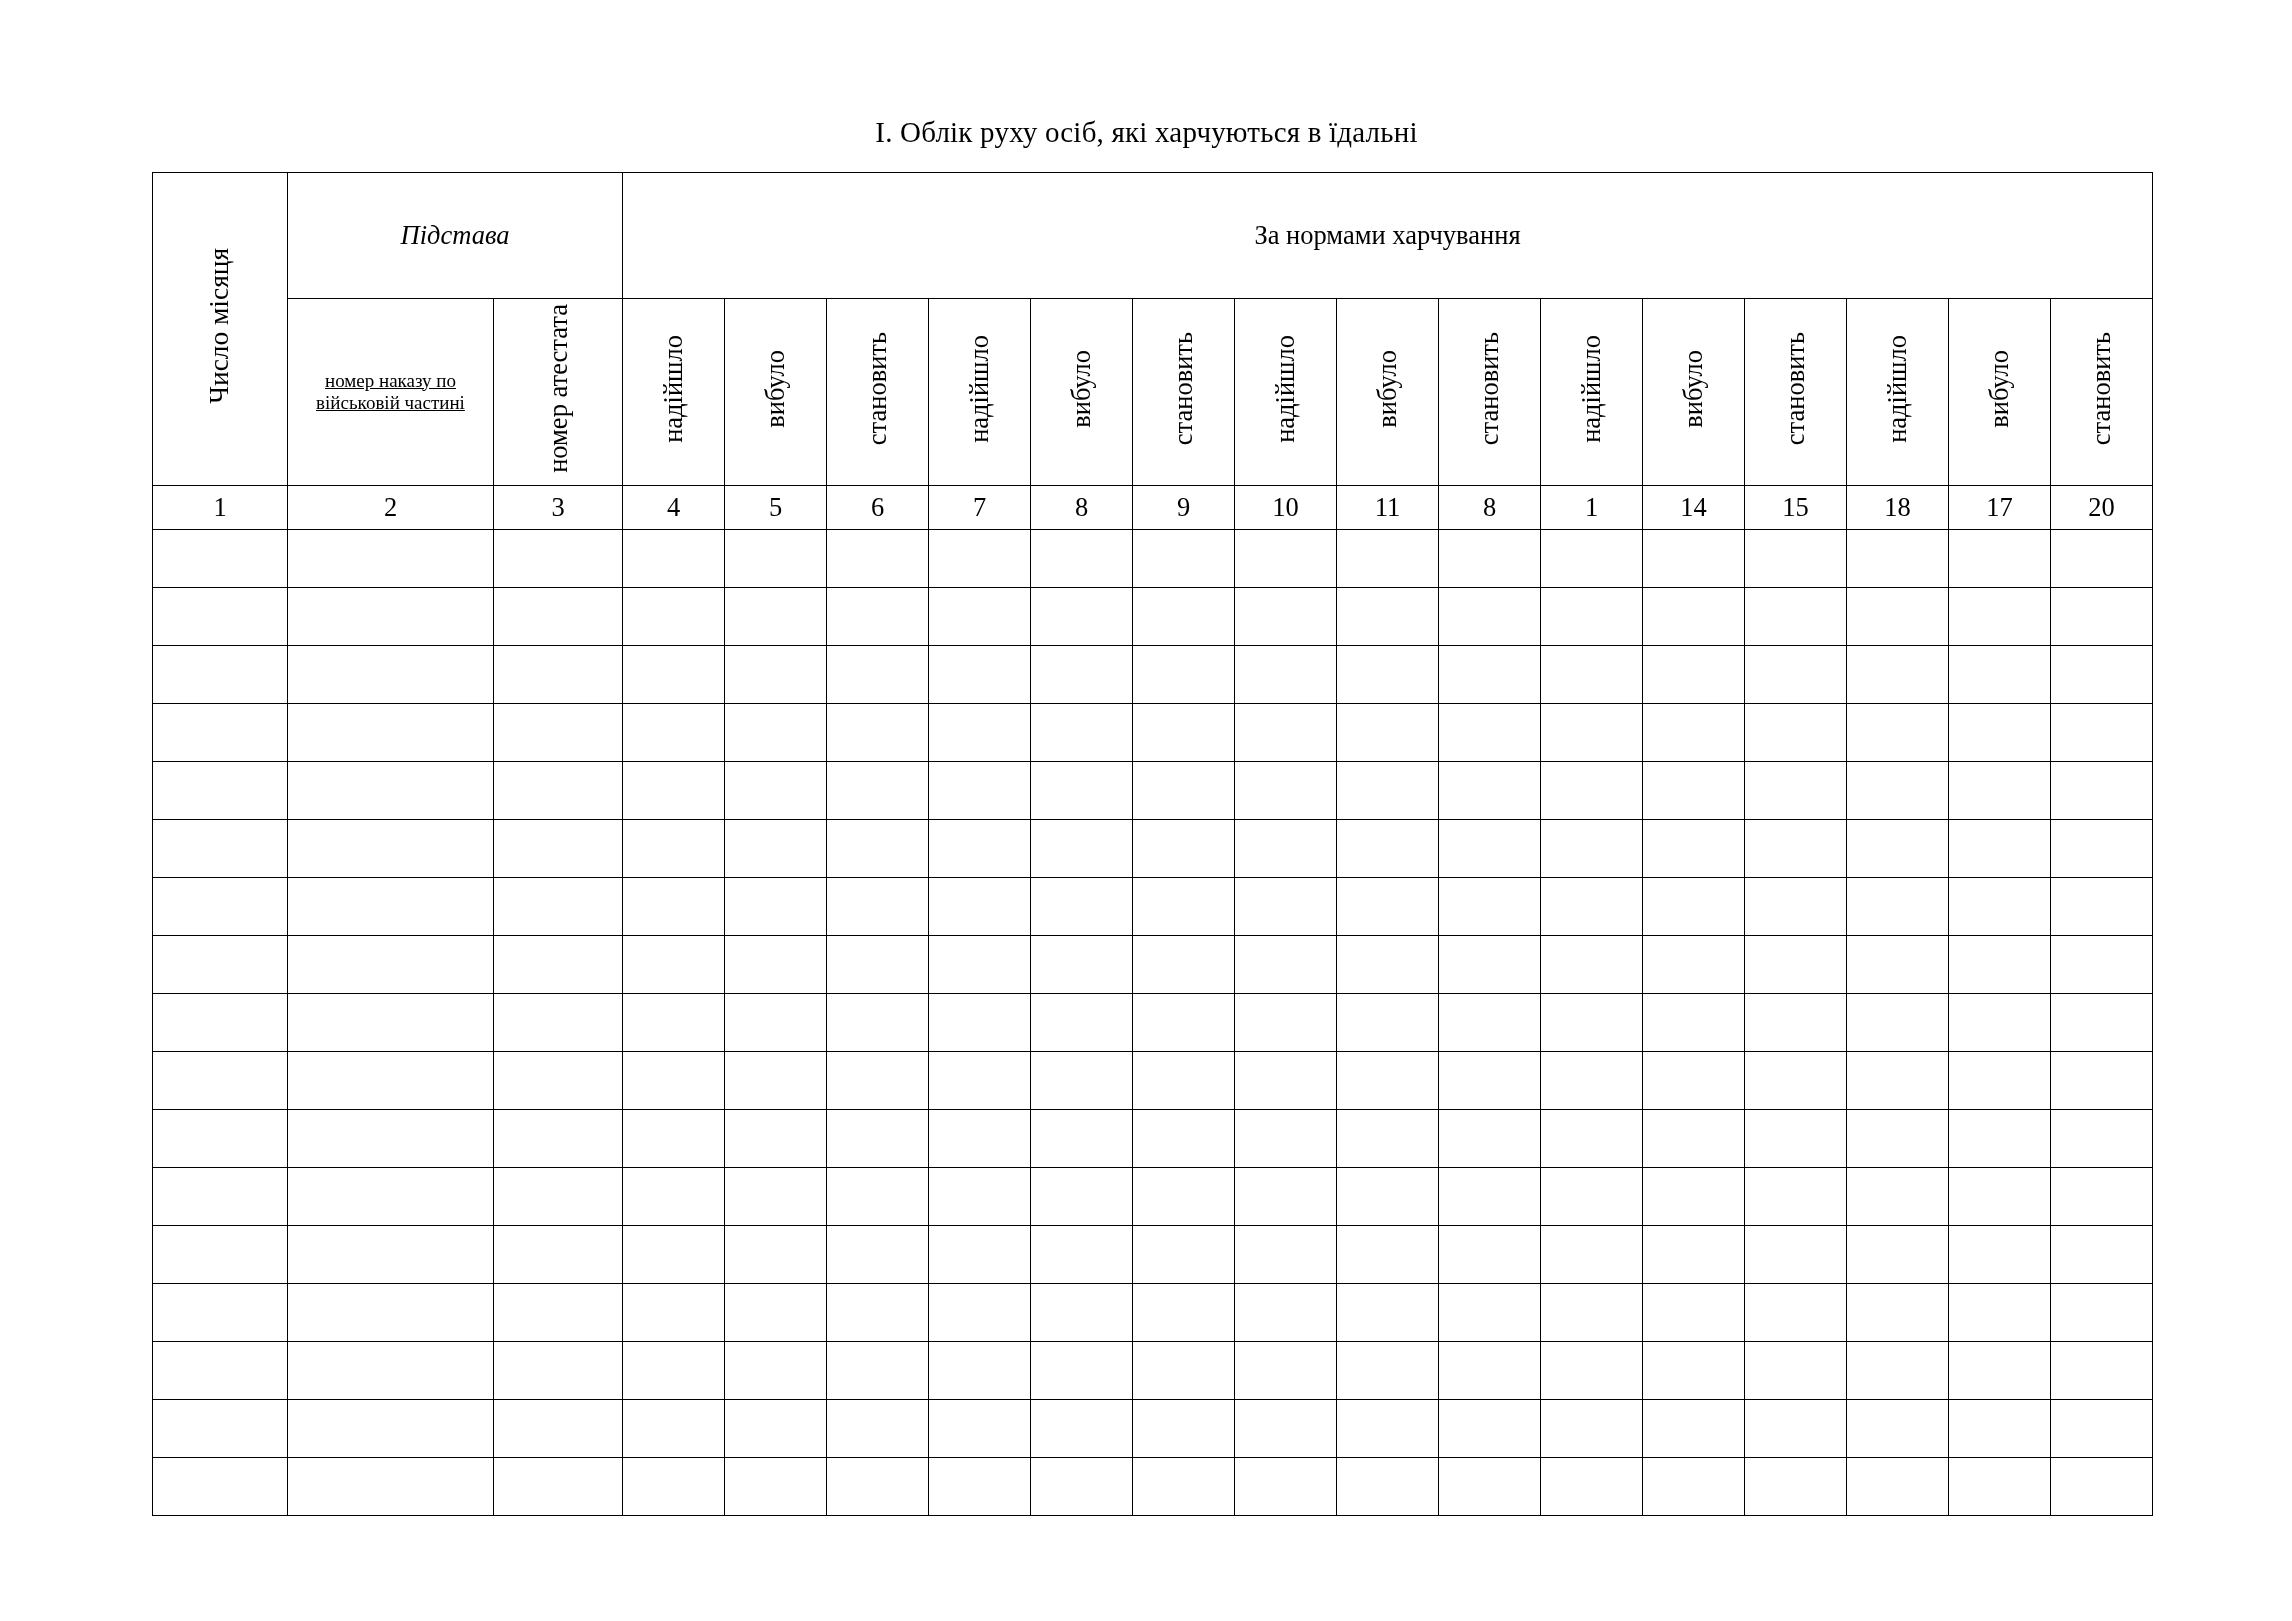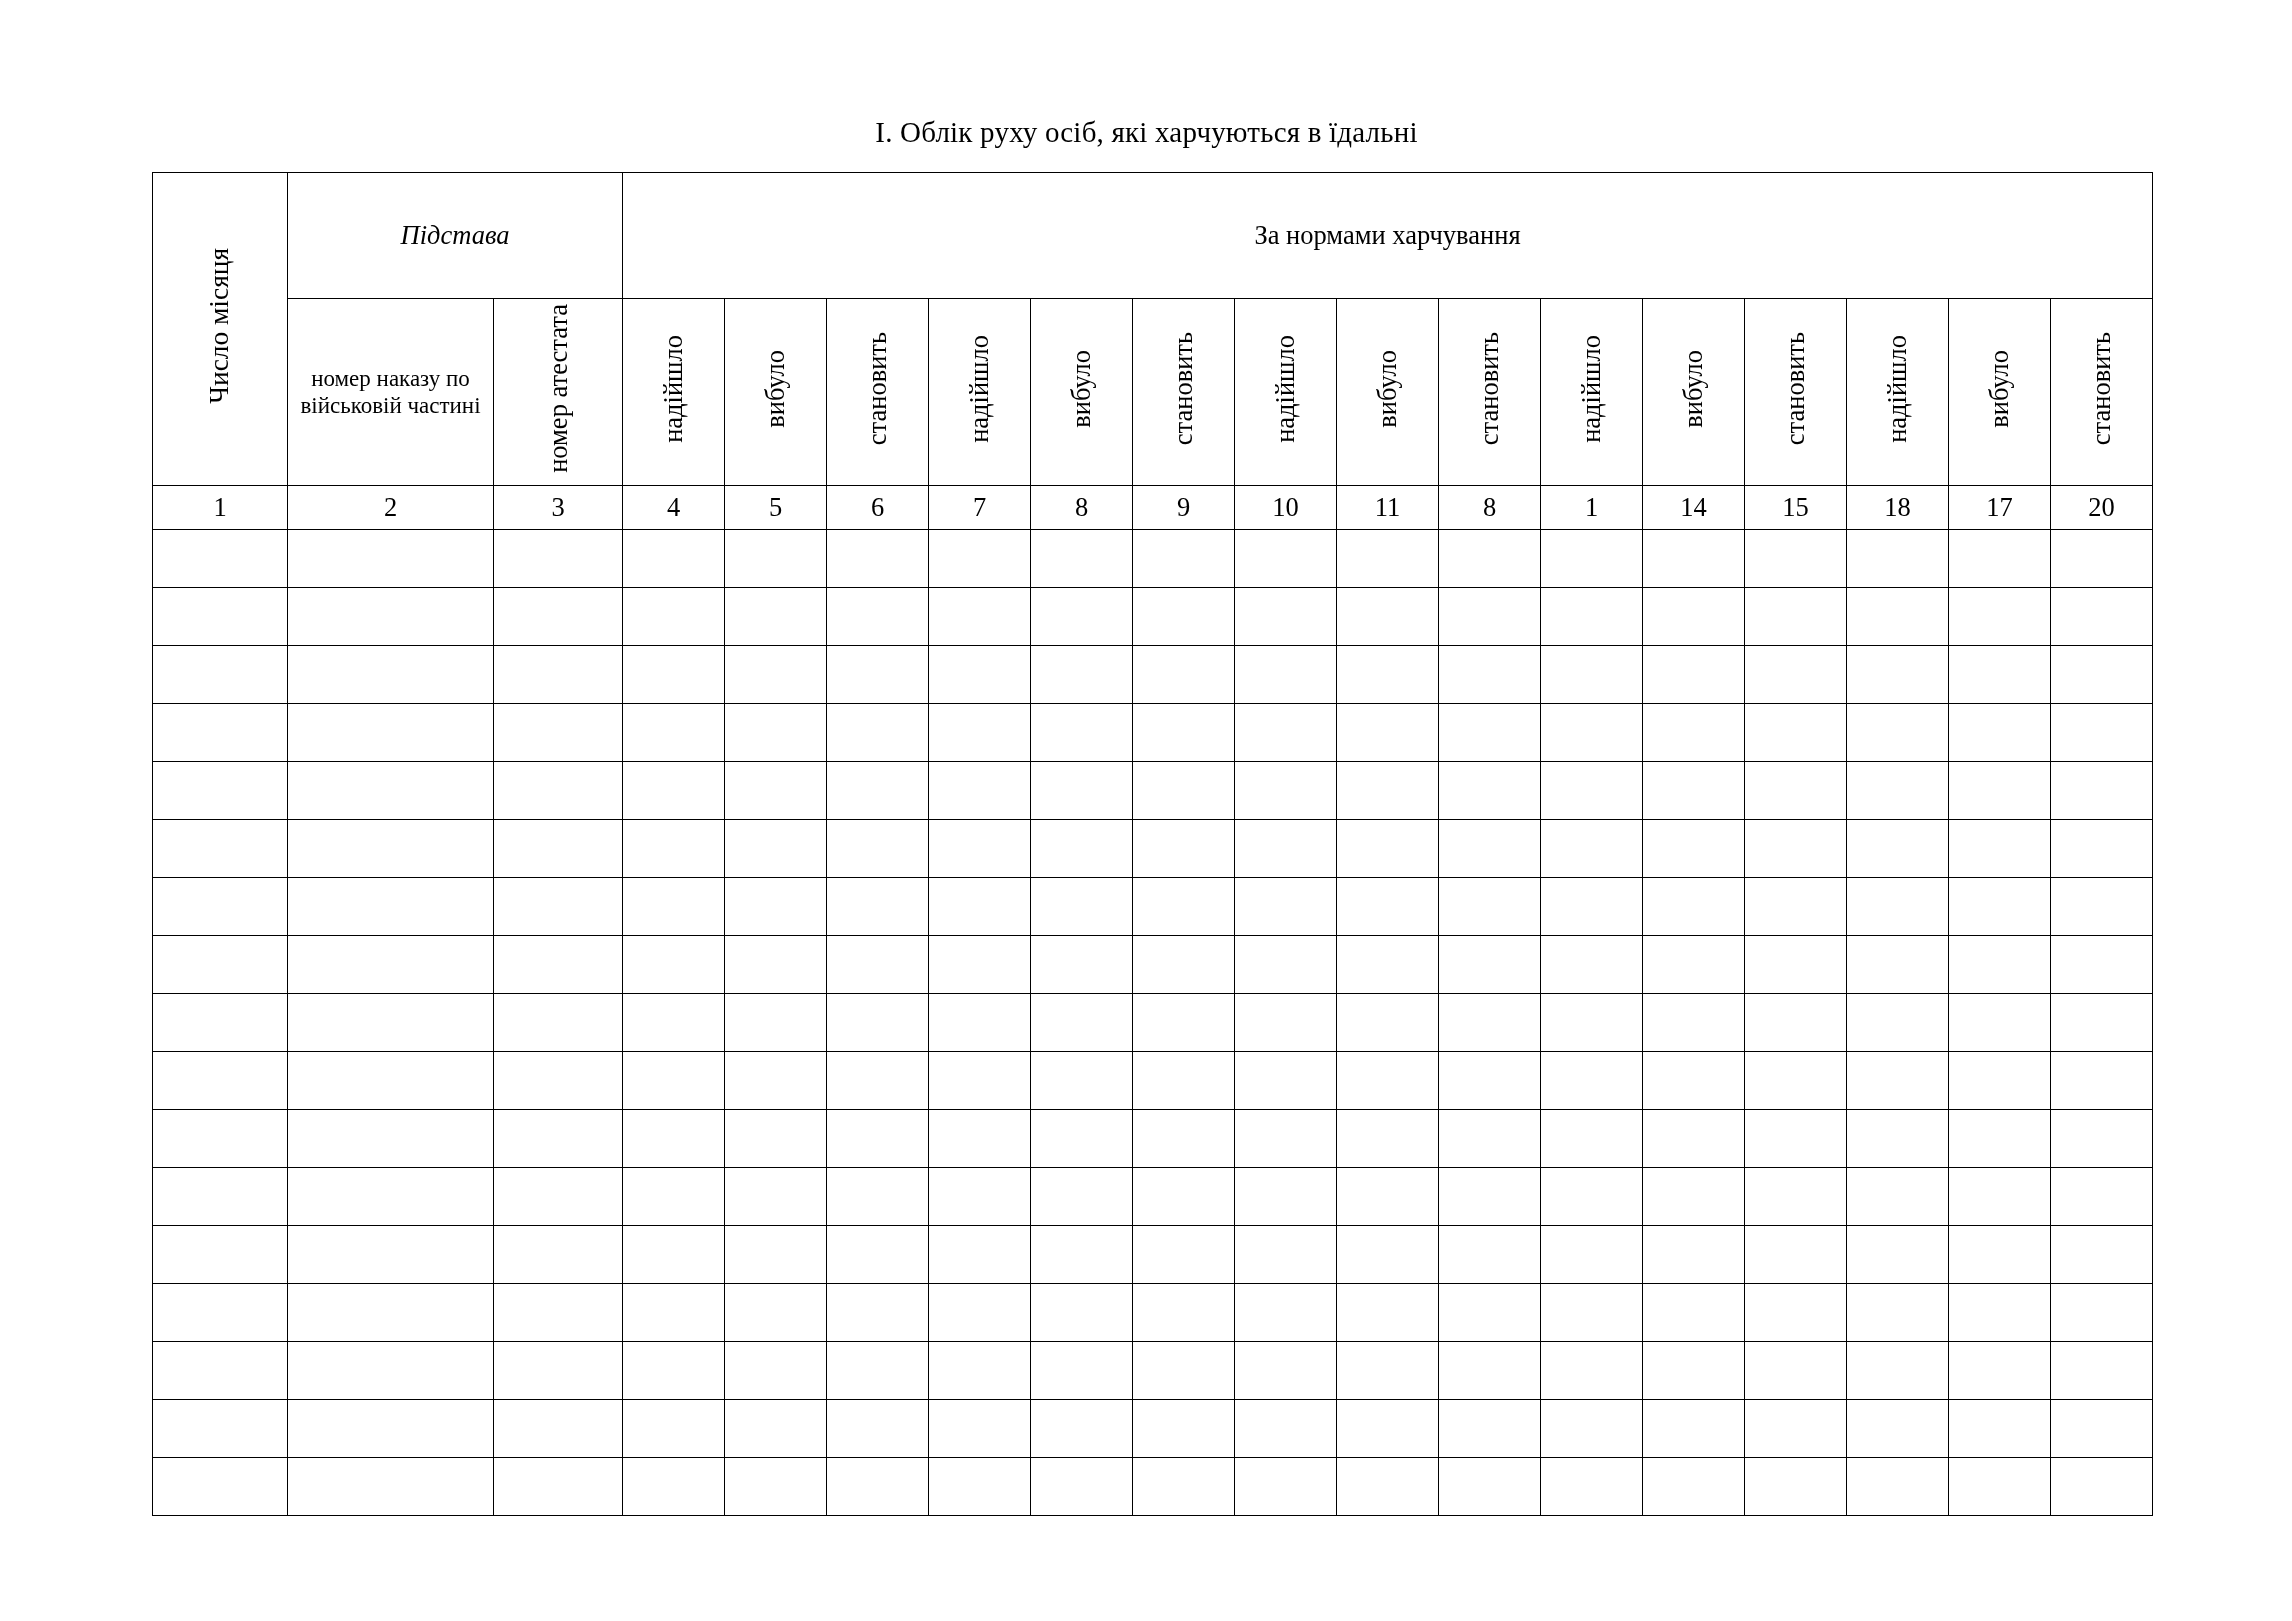--- a/index.html
+++ b/index.html
@@ -77,22 +77,23 @@
     white-space: nowrap;
     line-height: 1;
     font-size: 26.5px;
   }
   .vert-day {
     font-size: 27.4px;
   }
   .multiline {
     display: block;
     line-height: 1.18;
-    font-size: 23px;
+    font-size: 19px;
     padding: 2px 3.9px;
+    text-decoration: underline;
   }
   .numrow td {
     height: 43px;
     font-size: 26.5px;
   }
   .bodyrow td {
     height: 57px;
   }
   .no-border-bottom { border-bottom: none !important; font-family: Liberation Serif, serif; }
 </style>

